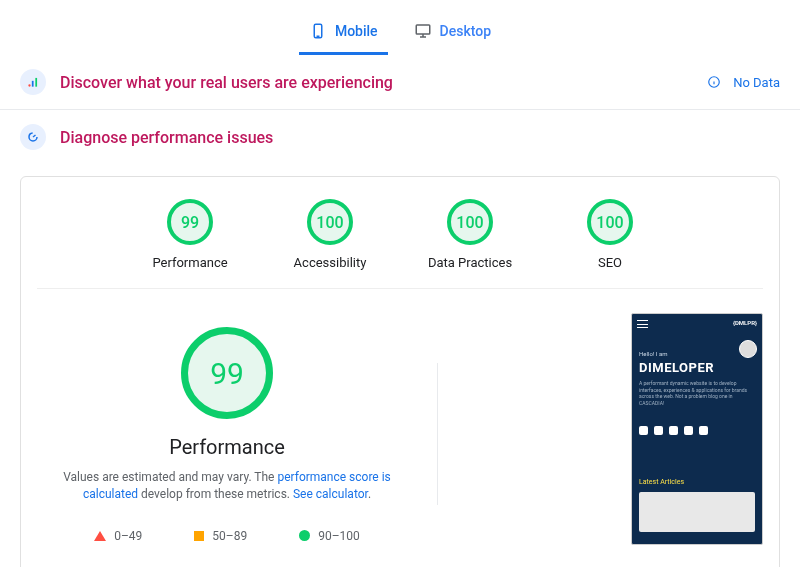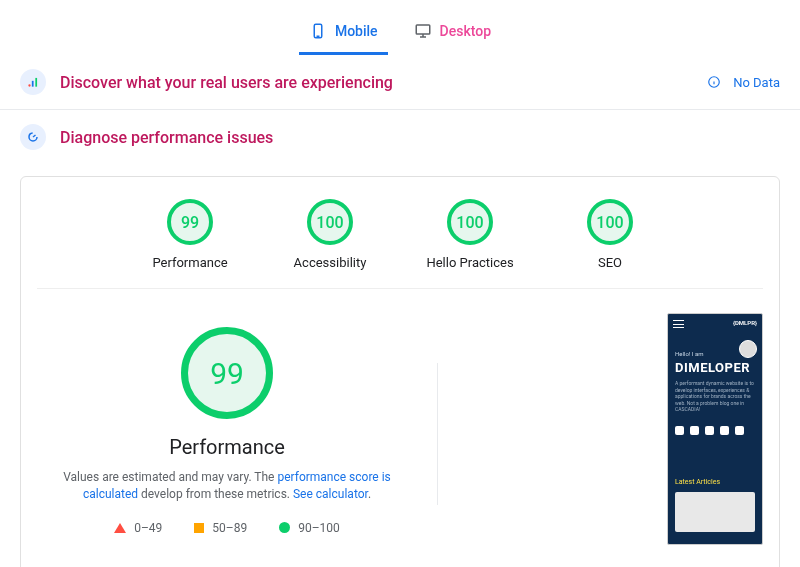--- a/index.html
+++ b/index.html
@@ -16,21 +16,21 @@
       justify-content: center;
       gap: 16px;
       padding: 14px 12px 0;
     }
     .tab {
       display: flex;
       align-items: center;
       gap: 8px;
       padding: 8px 10px 12px;
       cursor: pointer;
-      color: #ec4899;
+      color: #3b82f6;
       font-weight: 500;
       border-bottom: 3px solid transparent;
     }
     .tab.active {
       color: #1a73e8;
       border-bottom-color: #1a73e8;
     }
     .tab .icon { width: 18px; height: 18px; }
     .section {
       padding: 14px 20px;
@@ -138,37 +138,37 @@
       font-size: 12px;
       color: #5f6368;
       text-align: center;
       width: 360px;
       line-height: 1.4;
     }
     .desc a { color: #1a73e8; text-decoration: none; cursor: pointer; }
     .legend {
       display: flex;
       justify-content: center;
-      gap: 32px;
-      margin-top: 18px;
+      gap: 52px;
+      margin-top: 26px;
       font-size: 12px;
       color: #5f6368;
     }
     .legend-item { display: flex; align-items: center; gap: 8px; }
     .tri {
       width: 0; height: 0;
       border-left: 6px solid transparent;
       border-right: 6px solid transparent;
       border-bottom: 10px solid #ff4e42;
     }
     .sq { width: 10px; height: 10px; background: #ffa400; }
     .circ { width: 11px; height: 11px; border-radius: 50%; background: #0cce6b; }
     .col-right { width: 220px; display: flex; justify-content: flex-end; }
     .shot {
-      width: 96px;
+      width: 132px;
       height: 232px;
       background: #0d2b4e;
       border: 1px solid #ccc;
       border-radius: 2px;
       position: relative;
       color: #fff;
       font-size: 7px;
       overflow: hidden;
     }
     .shot .hamb {
@@ -284,21 +284,21 @@
     <div class="gauge">
       <div class="ring">99</div>
       <div class="gauge-label">Performance</div>
     </div>
     <div class="gauge">
       <div class="ring">100</div>
       <div class="gauge-label">Accessibility</div>
     </div>
     <div class="gauge">
       <div class="ring">100</div>
-      <div class="gauge-label">Hello Practices</div>
+      <div class="gauge-label">Data Practices</div>
     </div>
     <div class="gauge">
       <div class="ring">100</div>
       <div class="gauge-label">SEO</div>
     </div>
   </div>
 
   <div class="split">
     <div class="vline"></div>
     <div class="col-left">

